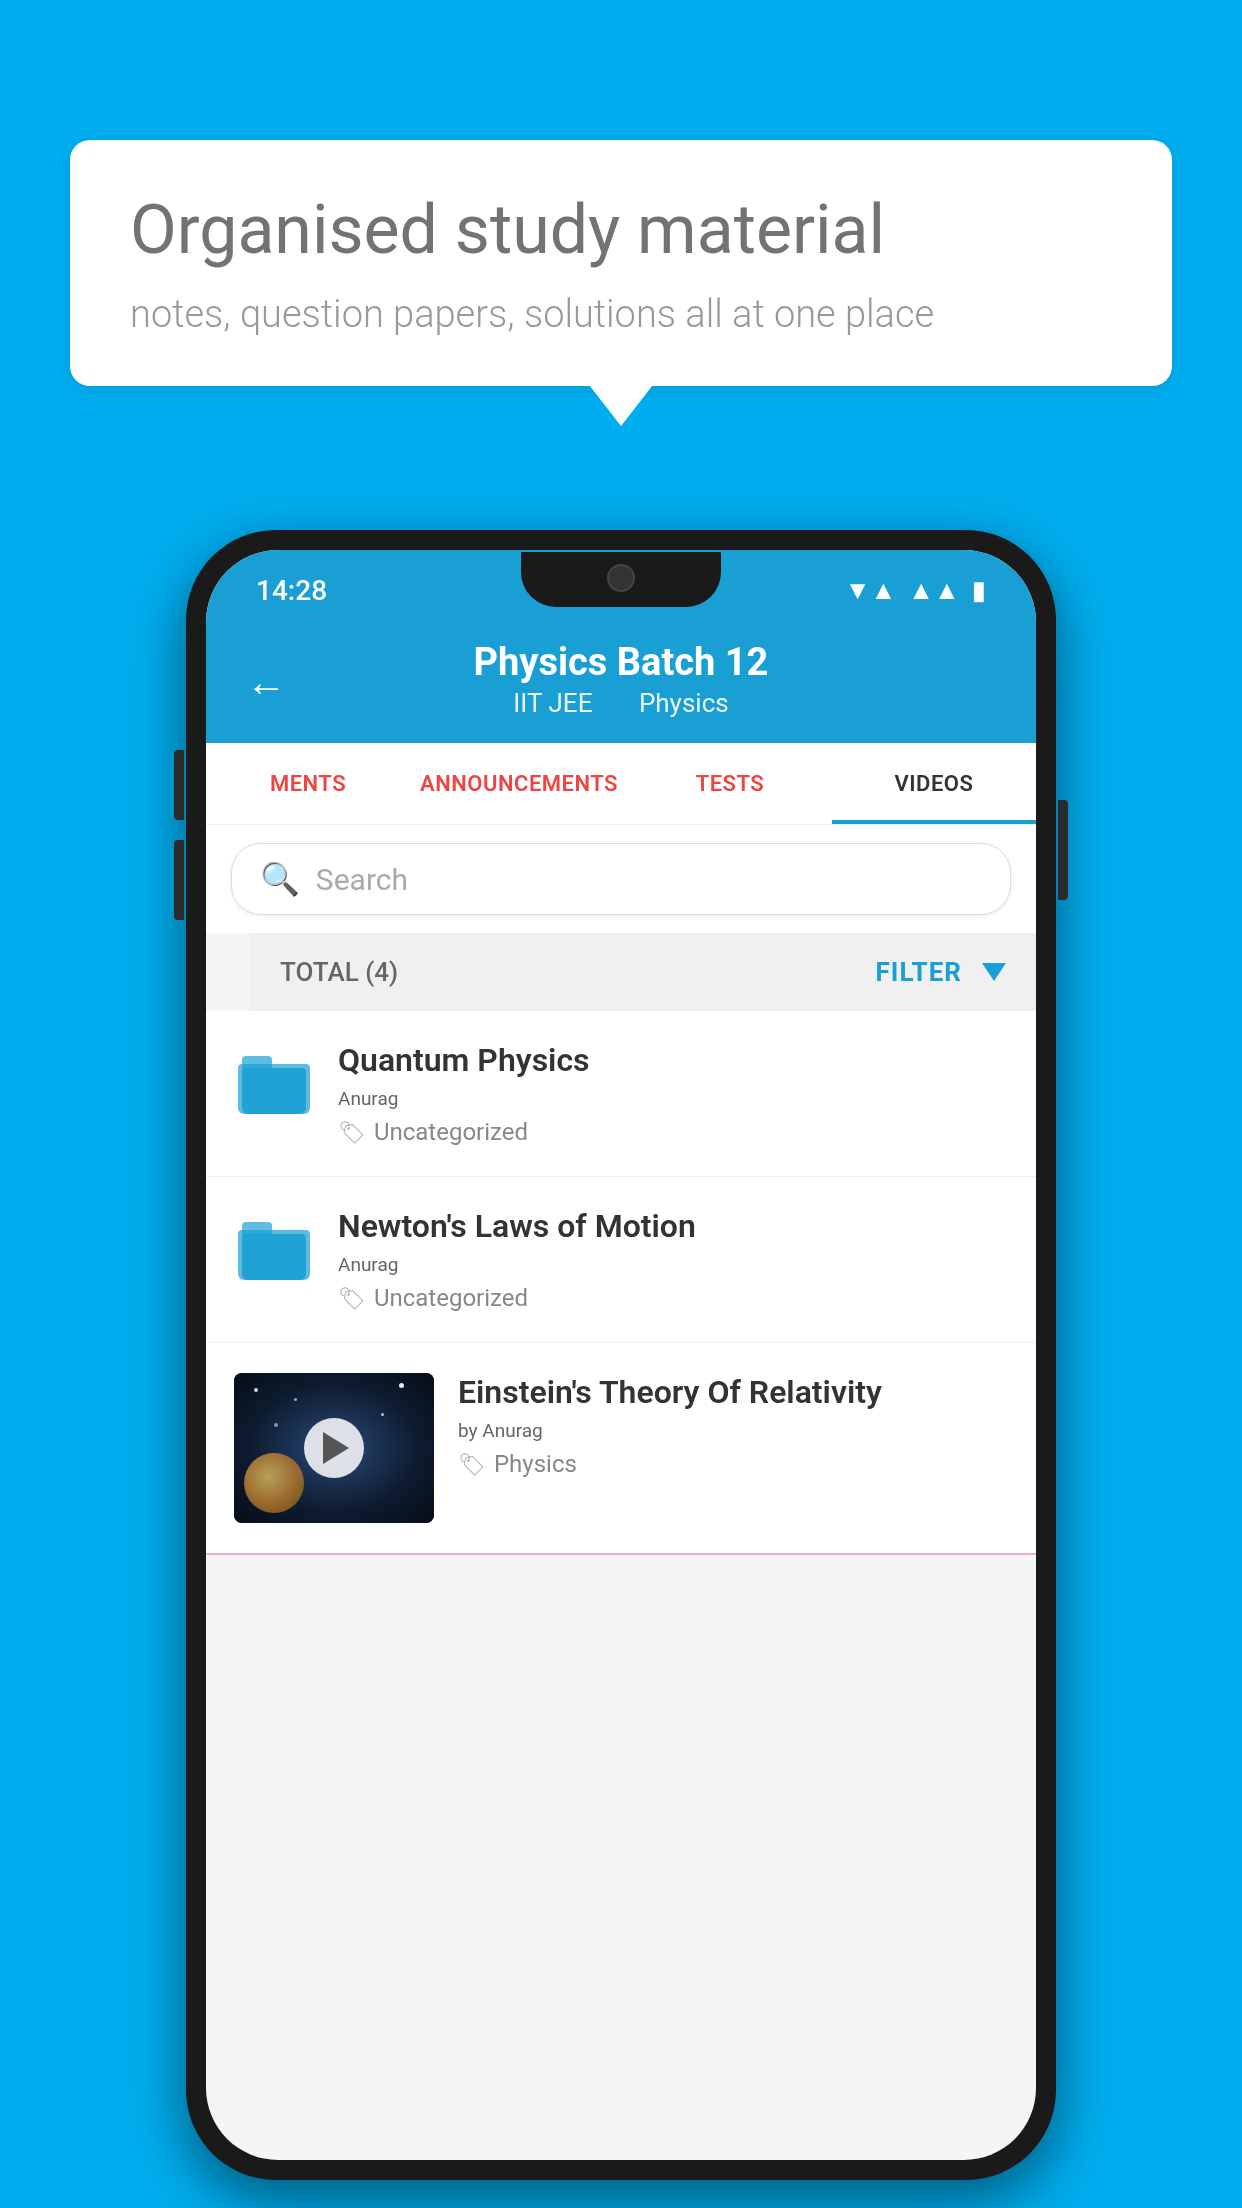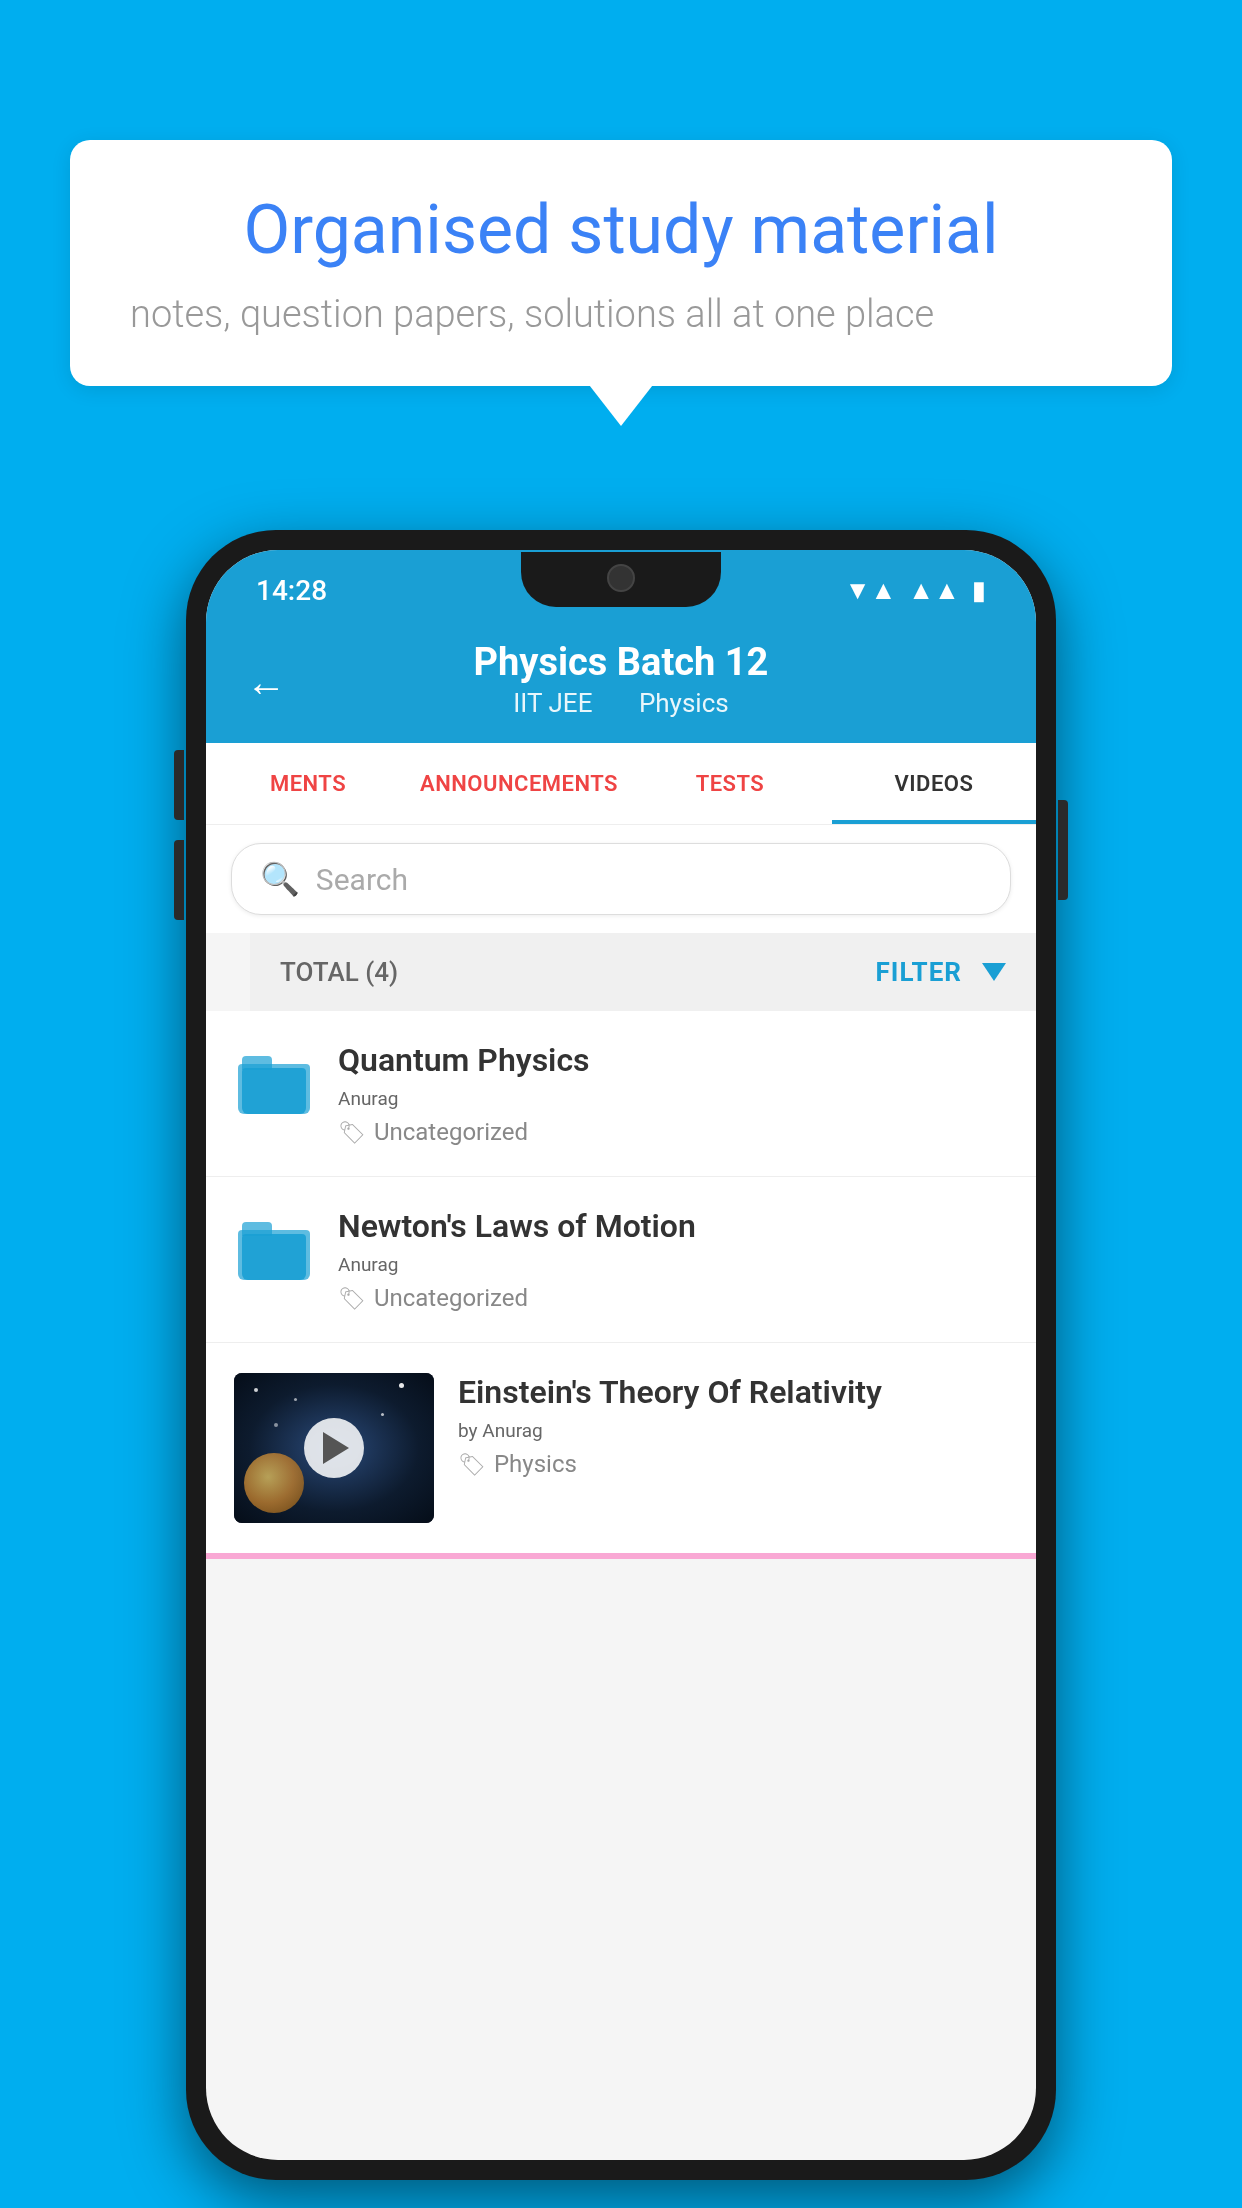--- a/index.html
+++ b/index.html
@@ -31,26 +31,25 @@
       bottom: -40px;
       left: 50%;
       transform: translateX(-50%);
       width: 0;
       height: 0;
       border-left: 35px solid transparent;
       border-right: 35px solid transparent;
       border-top: 45px solid white;
     }
     .speech-bubble h1 {
-      color: #3b82f6;
+      color: #737373;
       font-size: 68px;
       font-weight: 400;
       line-height: 1.2;
       margin-bottom: 20px;
-      text-align: center;
     }
     .speech-bubble p {
       color: #999;
       font-size: 38px;
       font-weight: 300;
     }
 
     
     .phone-wrapper {
       position: absolute;
@@ -359,21 +358,21 @@
     .tag-icon {
       font-size: 22px;
       color: #aaa;
     }
 
     
     .video-item-thumb {
       display: flex;
       align-items: flex-start;
       padding: 30px 28px;
-      border-bottom: 6px solid #f9a8d4;
+      border-bottom: 2px solid #f9a8d4;
       gap: 24px;
     }
     .thumb-container {
       width: 200px;
       height: 150px;
       border-radius: 8px;
       overflow: hidden;
       flex-shrink: 0;
       background: #1a1a2e;
       position: relative;

